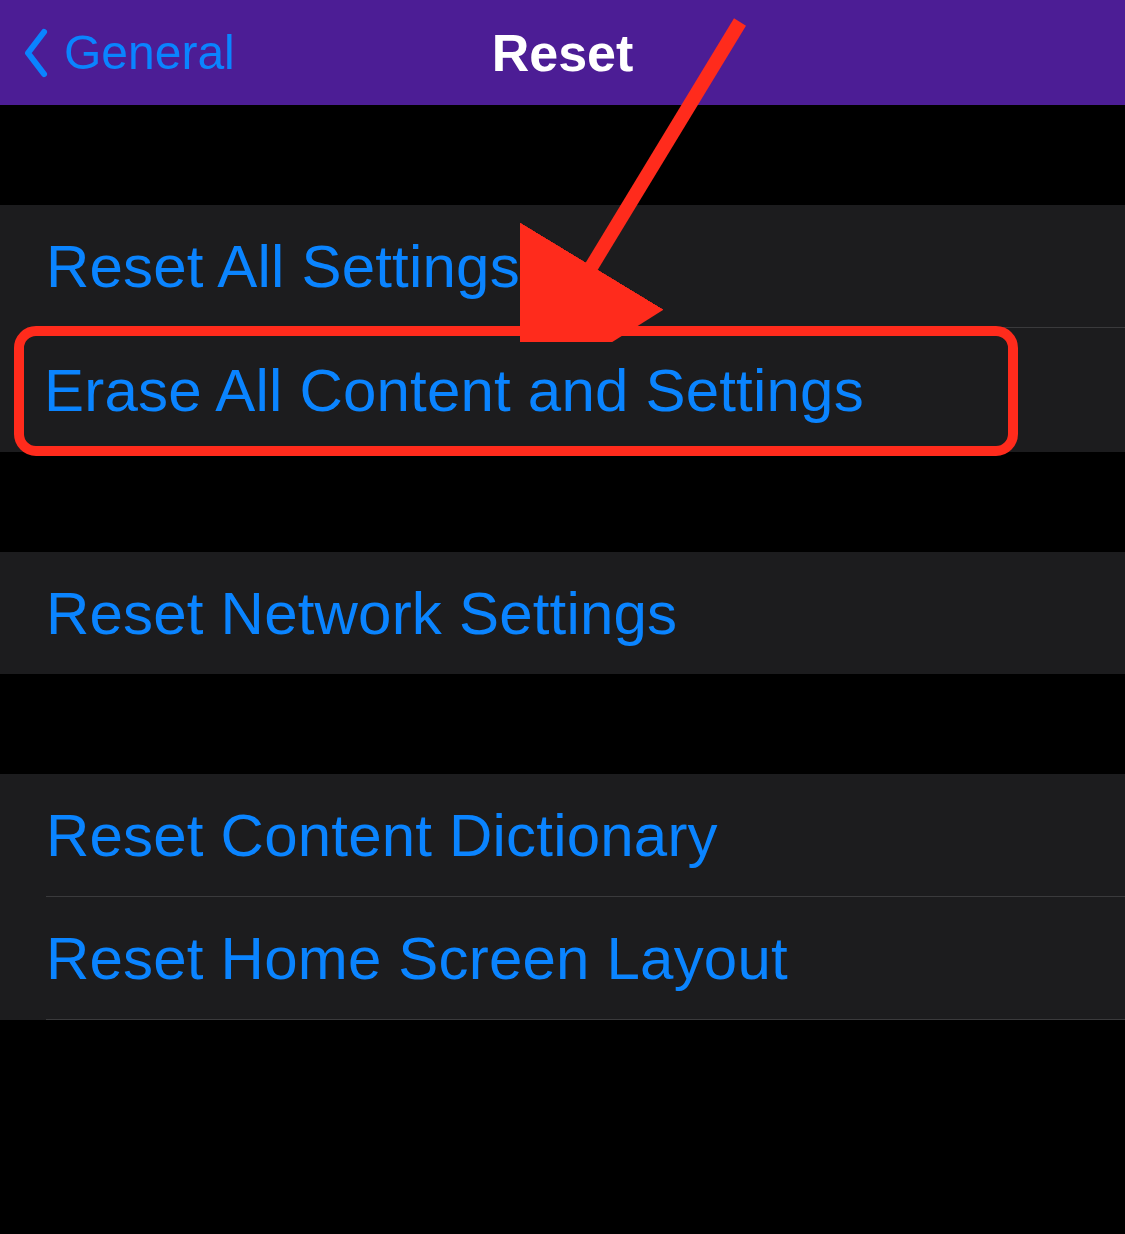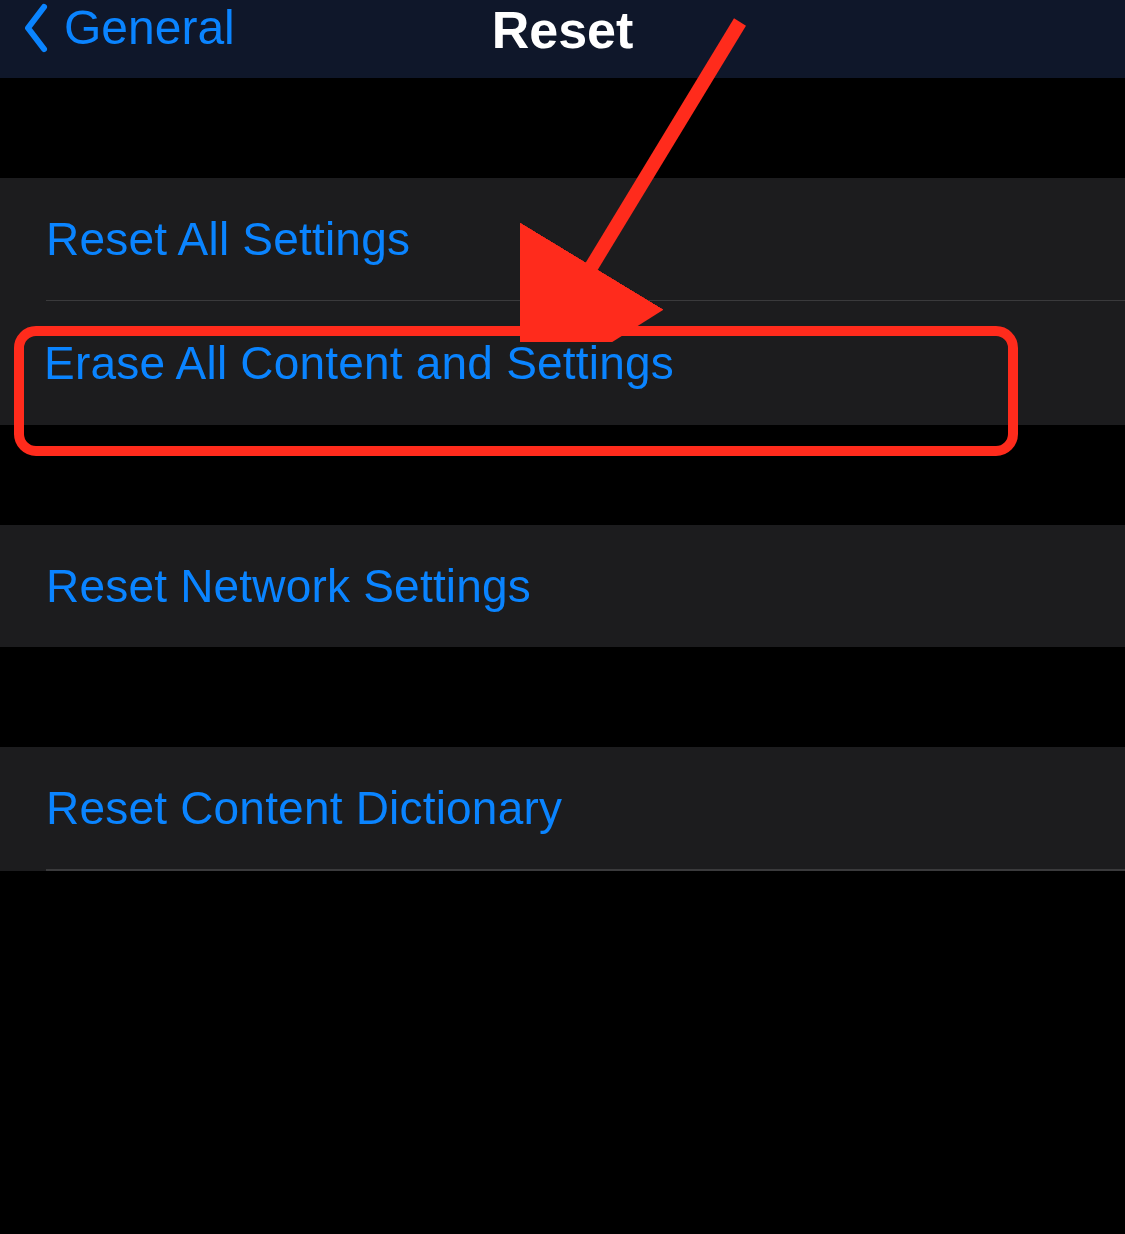--- a/index.html
+++ b/index.html
@@ -9,24 +9,24 @@
     }
     body {
       width: 1125px;
       height: 1234px;
       background: #000000;
       font-family: -apple-system, BlinkMacSystemFont, "Helvetica Neue", Helvetica, Arial, sans-serif;
       overflow: hidden;
       position: relative;
     }
     .nav-bar {
-      height: 78px;
-      background: #0f172a;
+      height: 105px;
+      background: #4c1d95;
       display: flex;
-      align-items: flex-start;
+      align-items: center;
       position: relative;
     }
     .back-button {
       display: flex;
       align-items: center;
       padding-left: 22px;
       gap: 14px;
       cursor: pointer;
     }
     .chevron-back {
@@ -67,21 +67,21 @@
     .list-row {
       height: 122px;
       display: flex;
       align-items: center;
       padding-left: 46px;
       cursor: pointer;
       position: relative;
     }
     .list-row-label {
       color: #0a84ff;
-      font-size: 46px;
+      font-size: 60px;
       font-weight: 400;
       letter-spacing: 0.2px;
     }
     .separator {
       height: 1px;
       background: #3a3a3c;
       margin-left: 46px;
     }
     .highlight-box {
       position: absolute;
@@ -139,20 +139,23 @@
   </div>
 </div>
 
 <div class="spacer spacer-lg"></div>
 
 <div class="list-group">
   <div class="list-row">
     <span class="list-row-label">Reset Content Dictionary</span>
   </div>
   <div class="separator"></div>
+  <div class="list-row">
+    <span class="list-row-label">Reset Home Screen Layout</span>
+  </div>
   <div class="separator"></div>
 </div>
 
 <div class="bottom-strip"></div>
 
 <div class="highlight-box" style="left:14px; top:326px; width:1004px; height:130px;"></div>
 
 <svg class="arrow-annotation" style="left:520px; top:12px; width:260px; height:330px;" viewBox="0 0 260 330">
   <defs>
     <marker id="arrowhead" markerWidth="12" markerHeight="12" refX="3" refY="6" orient="auto">

